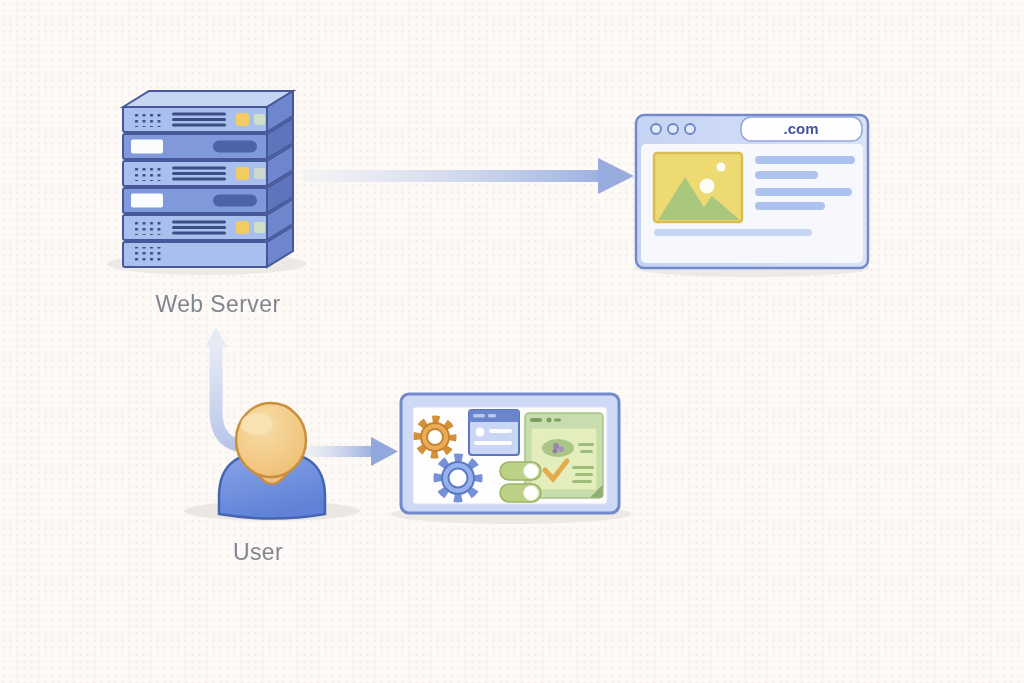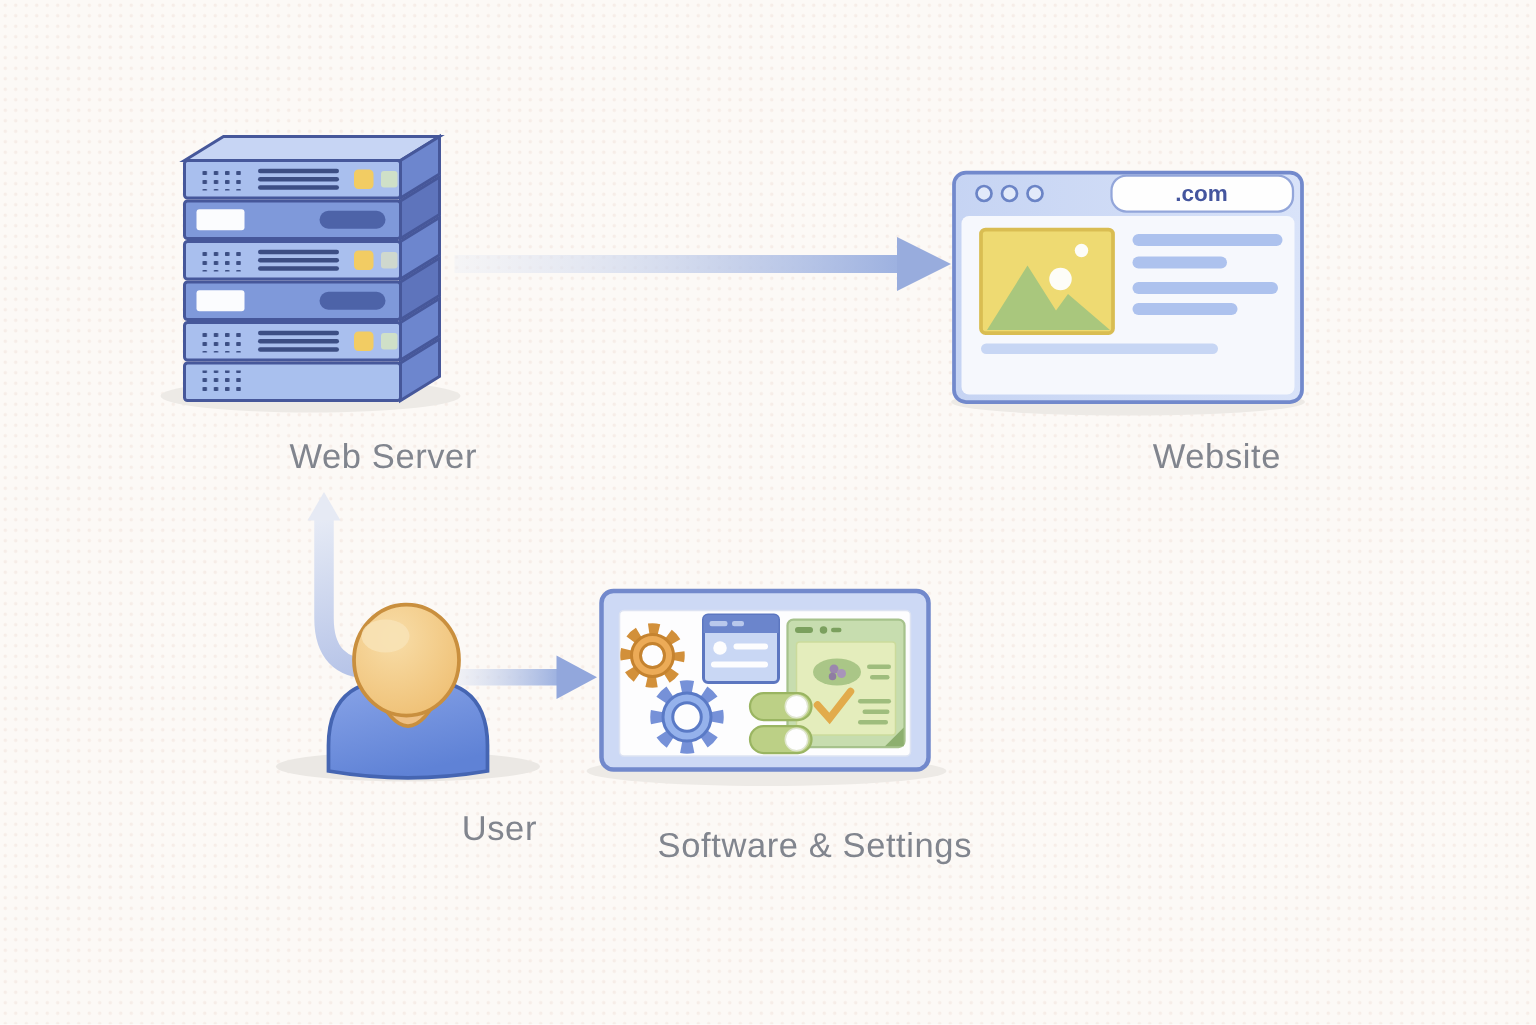--- a/index.html
+++ b/index.html
@@ -9,21 +9,21 @@
   }
   .stage{
     position:relative;width:1024px;height:683px;
     background-color:#fcf9f6;
     background-image:radial-gradient(rgba(235,215,205,0.35) 1px, transparent 1.4px);
     background-size:7px 7px;
     padding-left:46px;
   }
   .stage svg{position:absolute;left:0;top:0;}
   .node-label{
-    position:absolute;text-align:right;
+    position:absolute;text-align:center;
     font-size:23px;letter-spacing:0.4px;
     color:#81858e;
     user-select:none;
   }
 </style>
 </head>
 <body>
 
 <div class="stage">
 
@@ -216,17 +216,15 @@
   <g>
     <path d="M 219 514 L 219 497 C 219 461 241 452 272 452 C 303 452 325 461 325 497 L 325 514
              C 290 520 254 520 219 514 Z" fill="url(#gradBody)" stroke="#4565b2" stroke-width="2.5"></path>
     <path d="M 249 458 Q 272 510 295 458 Z" fill="#efc083" stroke="#c98f3e" stroke-width="2.5"></path>
     <ellipse cx="271" cy="440" rx="35" ry="37" fill="url(#gradHead)" stroke="#c98f3e" stroke-width="2.5"></ellipse>
     <ellipse cx="257" cy="424" rx="16" ry="11" fill="#f8e3b6" opacity="0.85"></ellipse>
   </g>
 </svg>
 
 <div class="node-label" style="left:118px;top:291px;width:200px;">Web Server</div>
-<div class="node-label" style="left:654px;top:291px;width:200px;">Website</div>
 <div class="node-label" style="left:158px;top:539px;width:200px;">User</div>
-<div class="node-label" style="left:388px;top:550px;width:260px;">Software &amp; Settings</div>
 
 </div>
 
 </body></html>

